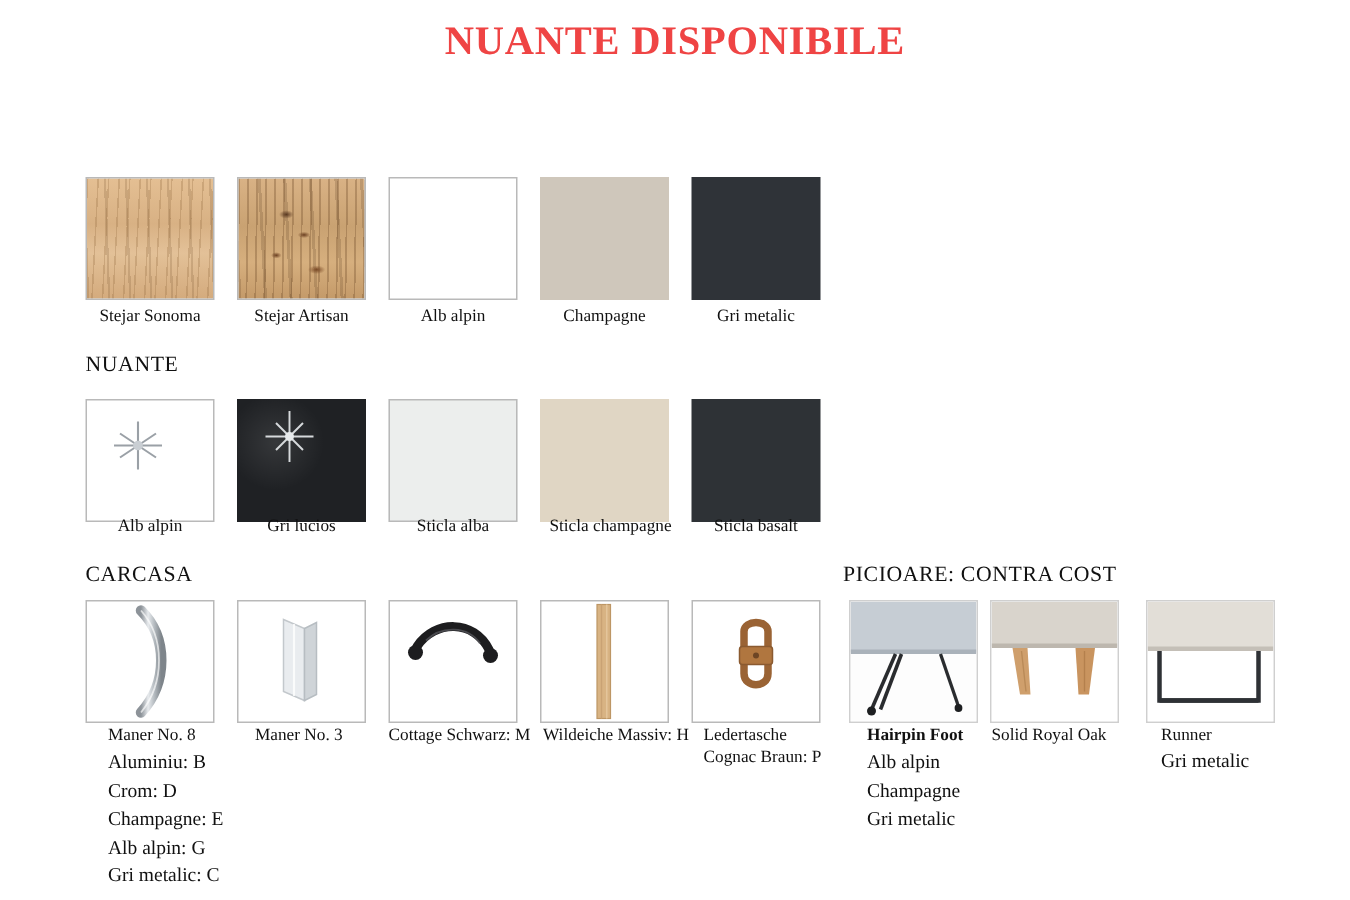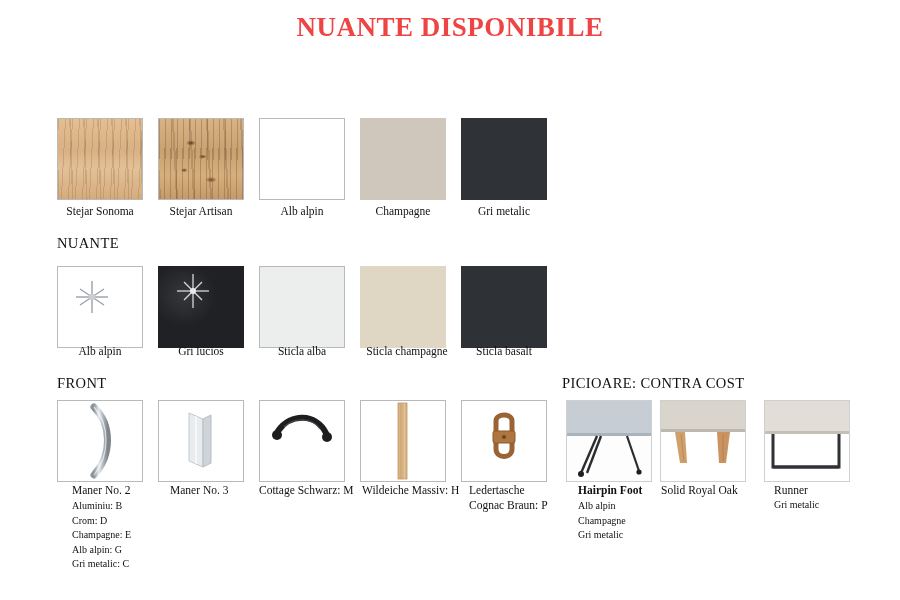--- a/index.html
+++ b/index.html
@@ -98,21 +98,21 @@
     position:absolute;
     width:86px;height:82px;
     box-sizing:border-box;
     overflow:hidden;
     border:1px solid #cfcfcf;
   }
 
   svg{display:block;}
   .meta{
     position:absolute;
-    font-size:10px;
+    font-size:13px;
     line-height:1.45;
     color:#111;
     font-family:Liberation Serif, serif;
   }
 </style>
 </head>
 <body>
 
 <div class="page">
 
@@ -164,37 +164,37 @@
 
   <div class="swatch bordered sticla-alba" style="left:259px;top:266px;"></div>
   <div class="caption" style="left:248px;top:344px;width:108px;">Sticla alba</div>
 
   <div class="swatch sticla-champagne" style="left:360px;top:266px;"></div>
   <div class="caption" style="left:353px;top:344px;width:108px;">Sticla champagne</div>
 
   <div class="swatch sticla-basalt" style="left:461px;top:266px;"></div>
   <div class="caption" style="left:450px;top:344px;width:108px;">Sticla basalt</div>
 
-  <div class="section-head" style="left:57px;top:375px;">FRONT</div>
+  <div class="section-head" style="left:57px;top:375px;">CARCASA</div>
 
   <div class="handle-cell" style="left:57px;top:400px;">
     <svg width="84" height="80" viewBox="0 0 84 80">
       <defs>
         <linearGradient id="mg1" x1="0" y1="0" x2="1" y2="0">
           <stop offset="0%" stop-color="#8d9399"></stop>
           <stop offset="35%" stop-color="#e8ebee"></stop>
           <stop offset="65%" stop-color="#b6bcc1"></stop>
           <stop offset="100%" stop-color="#7e858b"></stop>
         </linearGradient>
       </defs>
       <path d="M36 6 C54 24, 54 54, 36 74" stroke="url(#mg1)" stroke-width="7" fill="none" stroke-linecap="round"></path>
       <path d="M36 6 C52 24, 52 54, 36 74" stroke="#ffffff" stroke-width="1.2" fill="none" opacity="0.65"></path>
     </svg>
   </div>
-  <div class="caption left" style="left:72px;top:483px;width:110px;">Maner No. 2</div>
+  <div class="caption left" style="left:72px;top:483px;width:110px;">Maner No. 8</div>
   <div class="meta" style="left:72px;top:499px;width:104px;">
     <div>Aluminiu: B</div>
     <div>Crom: D</div>
     <div>Champagne: E</div>
     <div>Alb alpin: G</div>
     <div>Gri metalic: C</div>
   </div>
 
   <div class="handle-cell" style="left:158px;top:400px;">
     <svg width="84" height="80" viewBox="0 0 84 80">

